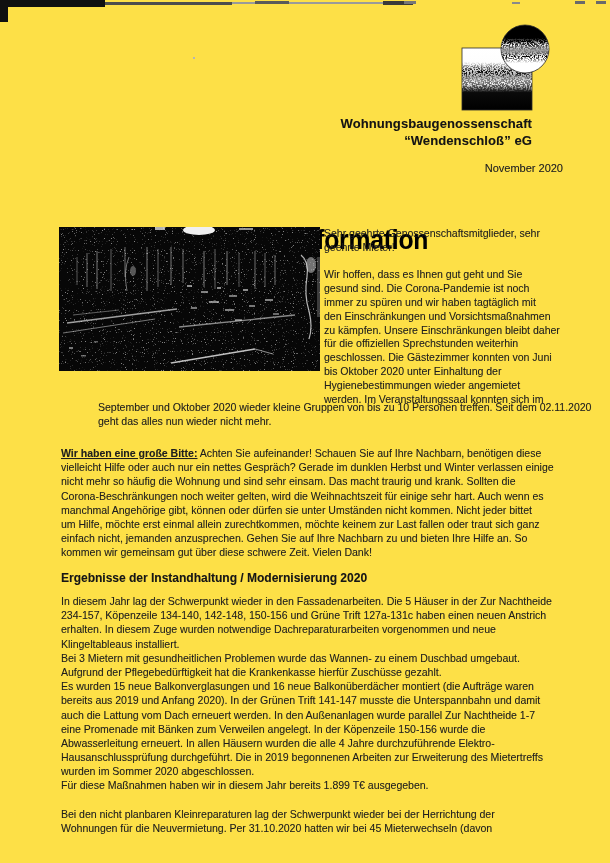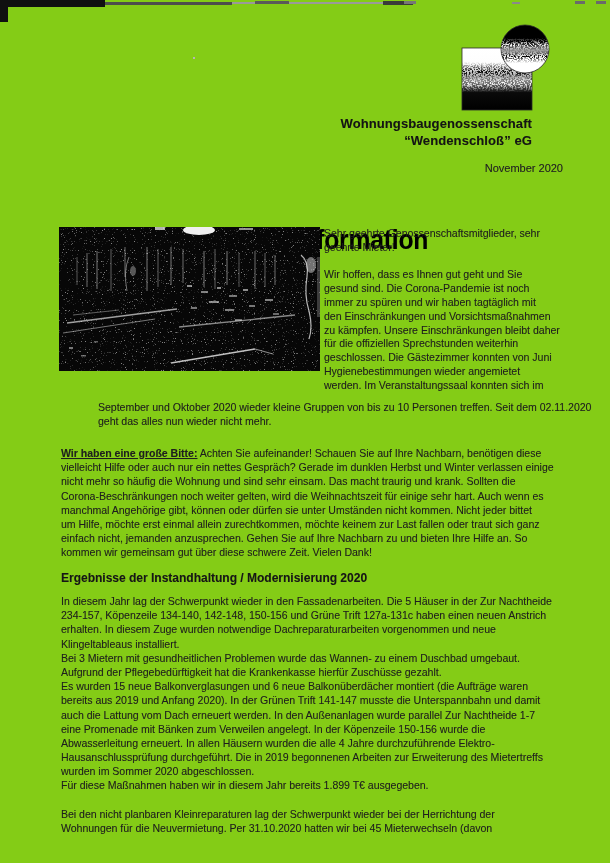--- a/index.html
+++ b/index.html
@@ -1,16 +1,16 @@
 <!DOCTYPE html>
 <html><head>
 <meta charset="utf-8">
 <style>
   html,body{margin:0;padding:0;background:#ffffff;}
-  .page{position:relative;width:610px;height:863px;background:#84cc16;overflow:hidden;
+  .page{position:relative;width:610px;height:863px;background:#fde047;overflow:hidden;
         font-family:"Liberation Sans",sans-serif;color:#1e1e1e;}
   .doc-text{text-shadow:0.2px 0.2px 0 rgba(25,25,25,.30);}
   
   .art{position:absolute;}
   
   .logo{position:absolute;left:460px;top:24px;}
   .org{position:absolute;top:116px;right:78px;text-align:right;font-weight:700;
        font-size:13px;line-height:16.5px;color:#141414;letter-spacing:.1px;}
   .date{position:absolute;top:162px;right:47px;font-size:11px;color:#222;}
   .title-wrap{position:absolute;top:184px;left:0;right:0;text-align:center;margin-top:40px;}
@@ -168,20 +168,21 @@
         <div class="bline">Sehr geehrte Genossenschaftsmitglieder, sehr</div>
         <div class="bline">geehrte Mieter!</div>
         <div class="bline"></div>
         <div class="bline">Wir hoffen, dass es Ihnen gut geht und Sie</div>
         <div class="bline">gesund sind. Die Corona-Pandemie ist noch</div>
         <div class="bline">immer zu spüren und wir haben tagtäglich mit</div>
         <div class="bline">den Einschränkungen und Vorsichtsmaßnahmen</div>
         <div class="bline">zu kämpfen. Unsere Einschränkungen bleibt daher</div>
         <div class="bline">für die offiziellen Sprechstunden weiterhin</div>
         <div class="bline">geschlossen. Die Gästezimmer konnten von Juni</div>
+        <div class="bline">bis Oktober 2020 unter Einhaltung der</div>
         <div class="bline">Hygienebestimmungen wieder angemietet</div>
         <div class="bline">werden. Im Veranstaltungssaal konnten sich im</div>
       </div>
   </div>
 
   <div class="blk cont doc-text">
       <div class="bline">September und Oktober 2020 wieder kleine Gruppen von bis zu 10 Personen treffen. Seit dem 02.11.2020</div>
       <div class="bline">geht das alles nun wieder nicht mehr.</div>
     </div>
 
@@ -200,21 +201,21 @@
 
   <div class="blk heading doc-text">Ergebnisse der Instandhaltung / Modernisierung 2020</div>
 
   <div class="blk maint doc-text">
       <div class="bline">In diesem Jahr lag der Schwerpunkt wieder in den Fassadenarbeiten. Die 5 Häuser in der Zur Nachtheide</div>
       <div class="bline">234-157, Köpenzeile 134-140, 142-148, 150-156 und Grüne Trift 127a-131c haben einen neuen Anstrich</div>
       <div class="bline">erhalten. In diesem Zuge wurden notwendige Dachreparaturarbeiten vorgenommen und neue</div>
       <div class="bline">Klingeltableaus installiert.</div>
       <div class="bline">Bei 3 Mietern mit gesundheitlichen Problemen wurde das Wannen- zu einem Duschbad umgebaut.</div>
       <div class="bline">Aufgrund der Pflegebedürftigkeit hat die Krankenkasse hierfür Zuschüsse gezahlt.</div>
-      <div class="bline">Es wurden 15 neue Balkonverglasungen und 6 neue Balkonüberdächer montiert (die Aufträge waren</div>
+      <div class="bline">Es wurden 15 neue Balkonverglasungen und 16 neue Balkonüberdächer montiert (die Aufträge waren</div>
       <div class="bline">bereits aus 2019 und Anfang 2020). In der Grünen Trift 141-147 musste die Unterspannbahn und damit</div>
       <div class="bline">auch die Lattung vom Dach erneuert werden. In den Außenanlagen wurde parallel Zur Nachtheide 1-7</div>
       <div class="bline">eine Promenade mit Bänken zum Verweilen angelegt. In der Köpenzeile 150-156 wurde die</div>
       <div class="bline">Abwasserleitung erneuert. In allen Häusern wurden die alle 4 Jahre durchzuführende Elektro-</div>
       <div class="bline">Hausanschlussprüfung durchgeführt. Die in 2019 begonnenen Arbeiten zur Erweiterung des Mietertreffs</div>
       <div class="bline">wurden im Sommer 2020 abgeschlossen.</div>
       <div class="bline">Für diese Maßnahmen haben wir in diesem Jahr bereits 1.899 T€ ausgegeben.</div>
     </div>
 
   <div class="blk repairs doc-text">

